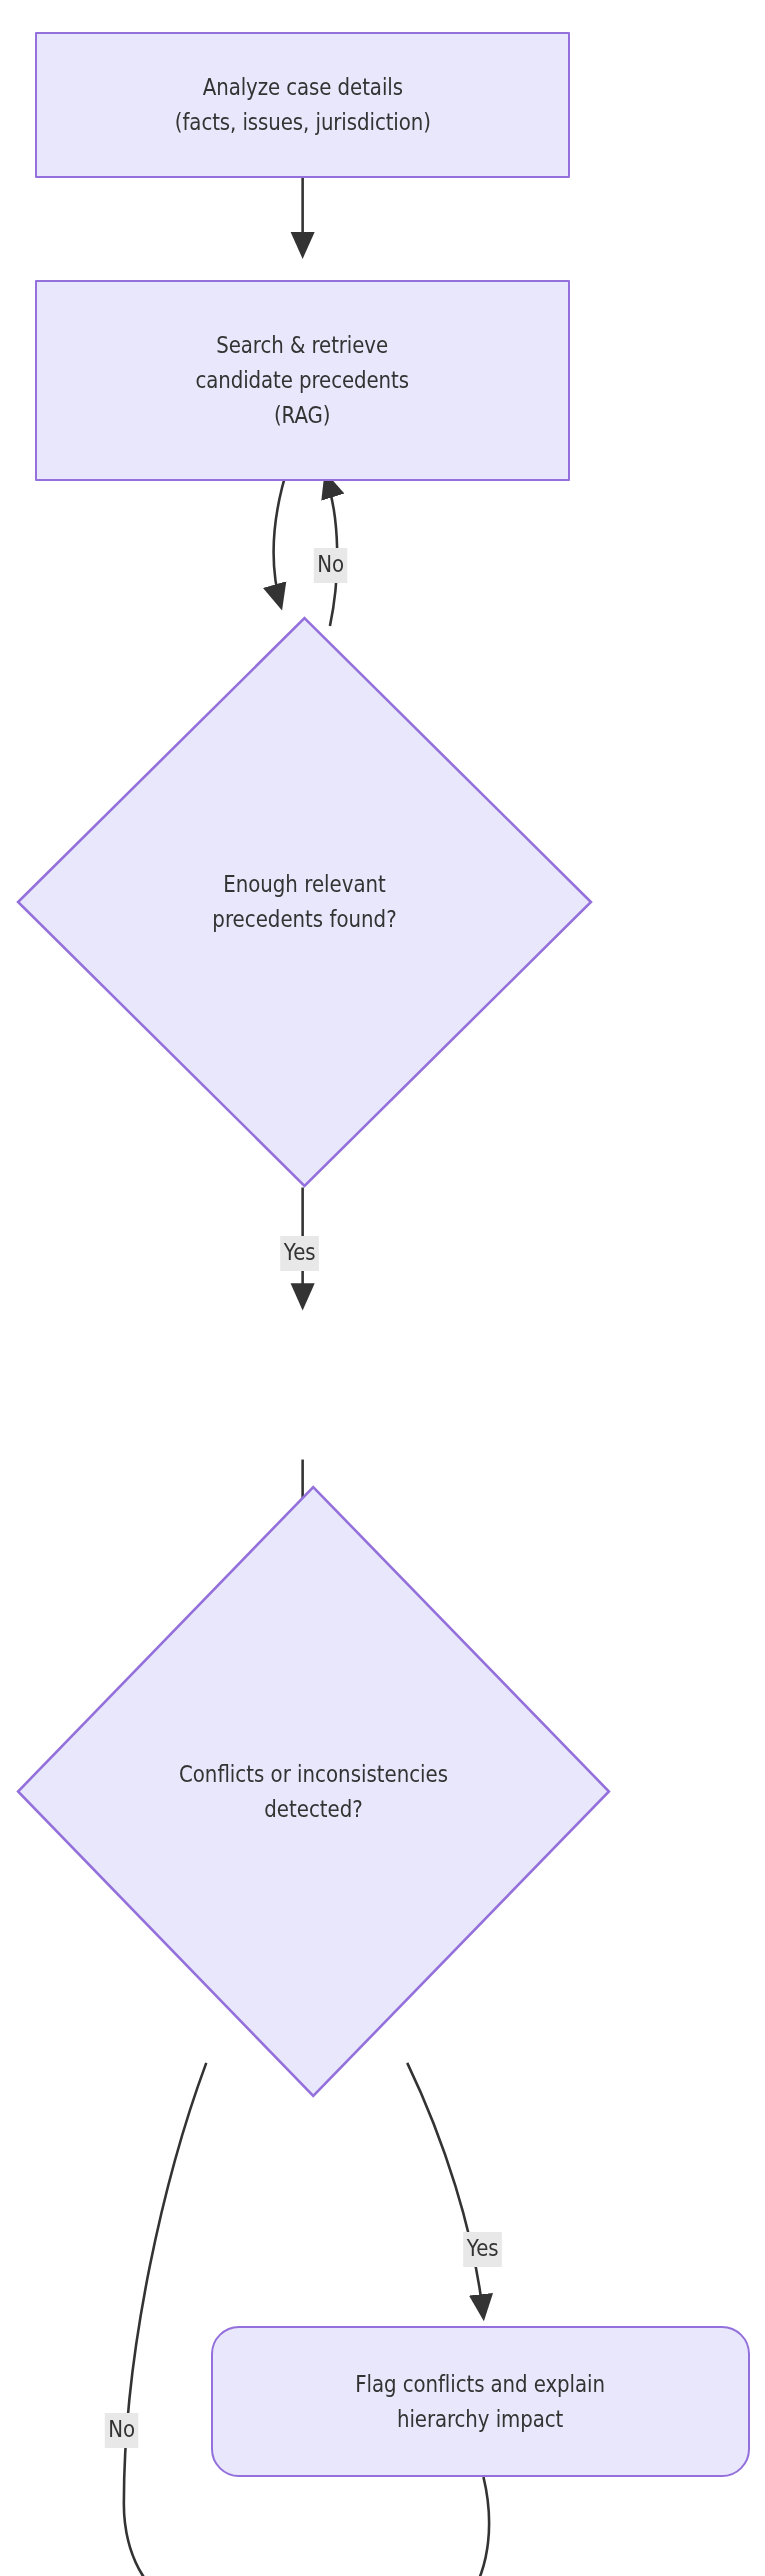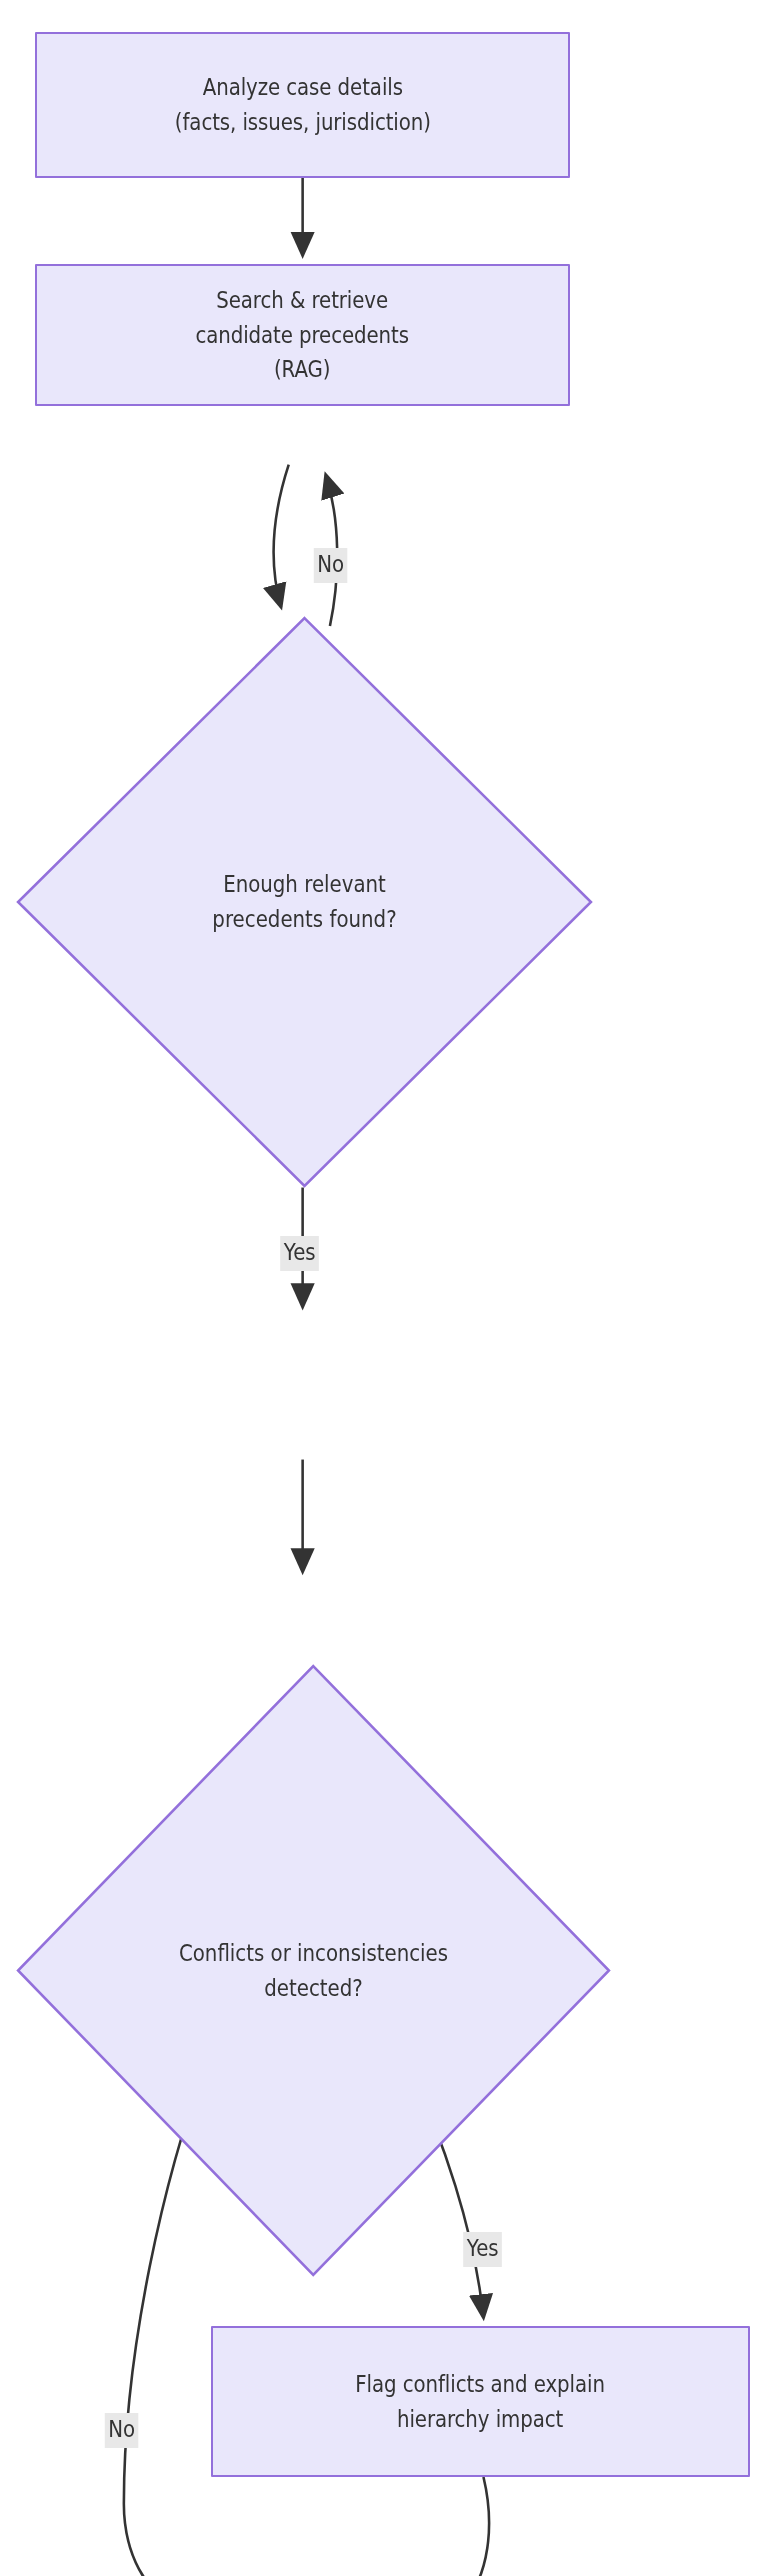--- a/index.html
+++ b/index.html
@@ -106,50 +106,50 @@
              C 240,4960 285,5030 340,5065" fill="none" stroke="#333333" stroke-width="5" marker-end="url(#arrowhead)"></path>
 
     <path d="M 938,4808 C 960,4900 950,5000 895,5062" fill="none" stroke="#333333" stroke-width="5" marker-end="url(#arrowhead)"></path>
   </svg>
 
   <div class="node node-rect" style="left:35px; top:32px; width:535px; height:146px;">
     <div class="node-label">Analyze case details
 (facts, issues, jurisdiction)</div>
   </div>
 
-  <div class="node node-rect" style="left:35px; top:264px; width:535px; height:142px;">
+  <div class="node node-rect" style="left:35px; top:280px; width:535px; height:201px;">
     <div class="node-label">Search &amp; retrieve
 candidate precedents
 (RAG)</div>
   </div>
 
   <div class="edge-label" style="left:311px; top:548px;">No</div>
 
   <div class="diamond-wrap" style="left:15.5px; top:616px; width:577px; height:572px;text-decoration:underline;">
     <svg width="577" height="572" viewBox="0 0 1120 1110" xmlns="http://www.w3.org/2000/svg" style="display:block;">
       <polygon points="560,4 1116,555 560,1106 4,555" fill="#e9e7fb" stroke="#9370db" stroke-width="5" stroke-linejoin="miter"></polygon>
     </svg>
     <div class="diamond-label" style="top:251px;">Enough relevant
 precedents found?</div>
   </div>
 
   <div class="edge-label" style="left:277px; top:1236px;">Yes</div>
 
 
-  <div class="diamond-wrap" style="left:15.5px; top:1664px; width:595px; height:613px;">
+  <div class="diamond-wrap" style="left:15.5px; top:1485px; width:595px; height:613px;">
     <svg width="595" height="613" viewBox="0 0 1155 1190" xmlns="http://www.w3.org/2000/svg" style="display:block;">
       <polygon points="577,4 1151,595 577,1186 4,595" fill="#e9e7fb" stroke="#9370db" stroke-width="5" stroke-linejoin="miter"></polygon>
     </svg>
     <div class="diamond-label" style="top:272px;">Conflicts or inconsistencies
 detected?</div>
   </div>
 
   <div class="edge-label" style="left:460px; top:2232px;">Yes</div>
 
   <div class="edge-label" style="left:102px; top:2413px;">No</div>
 
-  <div class="node node-rect" style="left:211px; top:2326px; width:539px; height:151px;">
+  <div class="node node-rect" style="left:211px; top:2326px; width:539px; height:151px;border-radius:28px;">
     <div class="node-label">Flag conflicts and explain
 hierarchy impact</div>
   </div>
 
 </div>
 
 
 </body></html>

